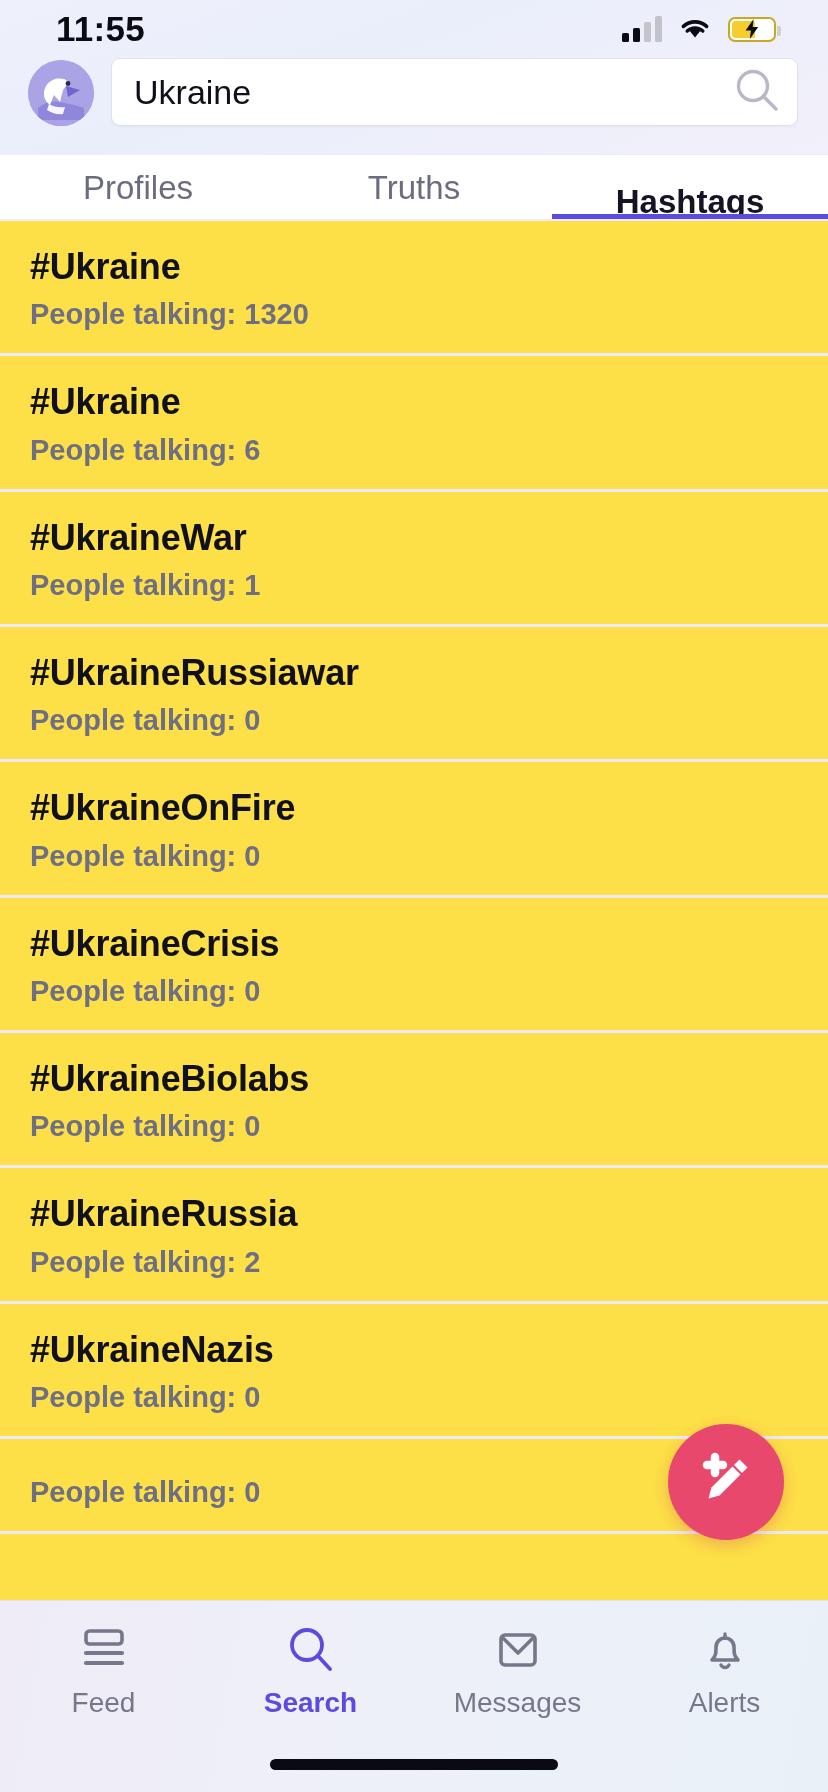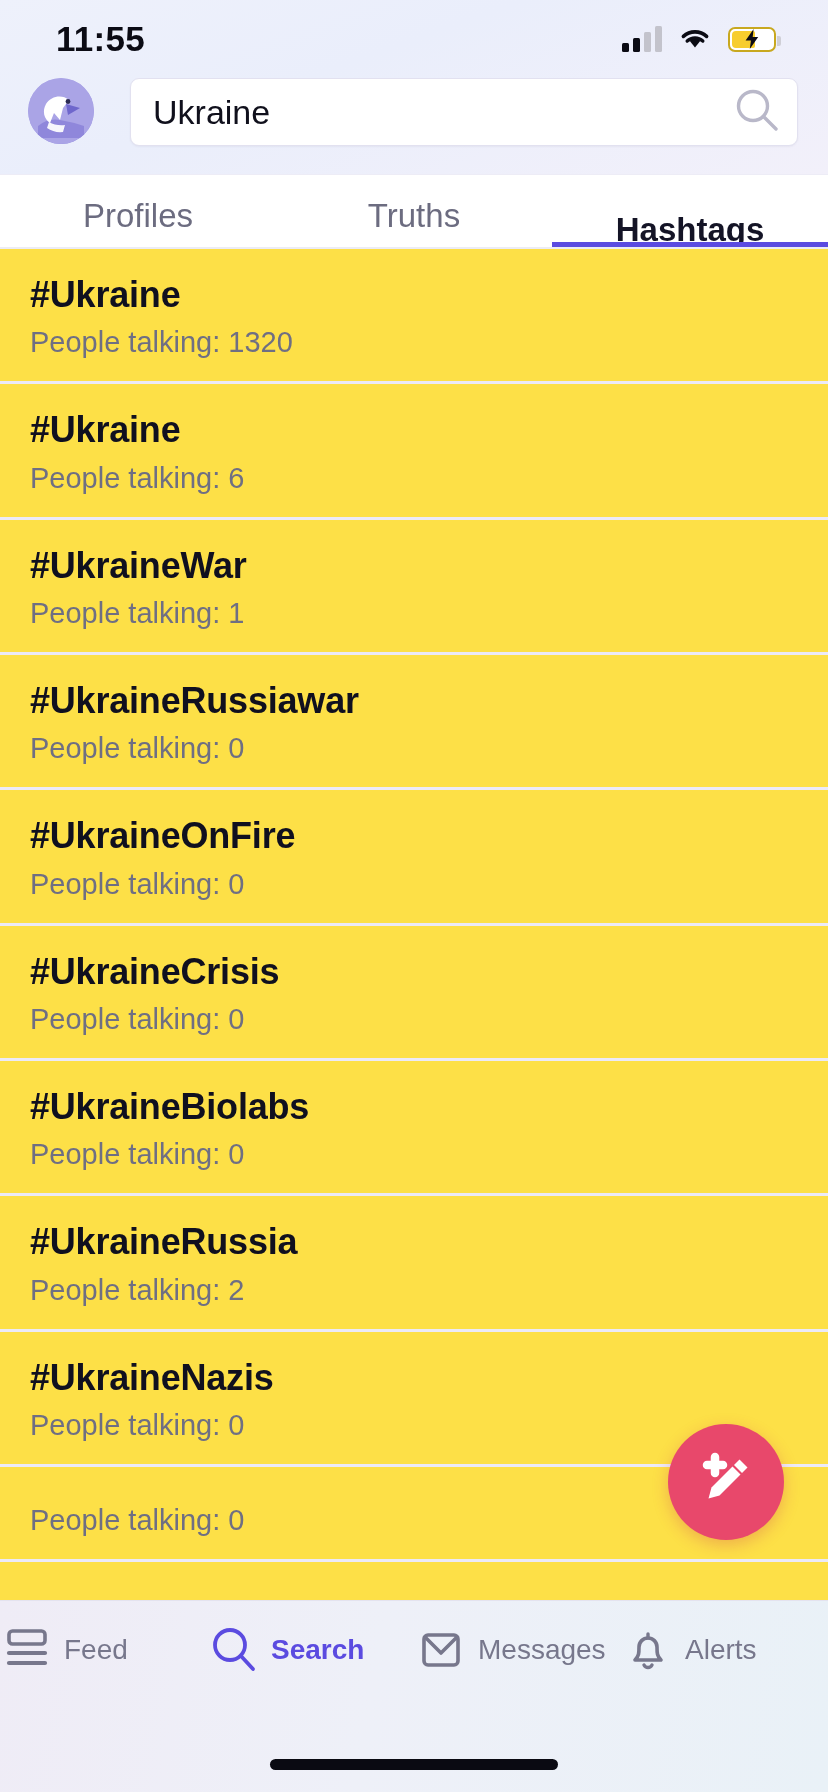--- a/index.html
+++ b/index.html
@@ -15,21 +15,21 @@
     display:flex; flex-direction:column;
     background:#ffffff;
   }
 
   
   .header {
     background:linear-gradient(160deg,#eef1fb 0%,#eaeefb 40%,#f2f0fa 100%);
     flex:0 0 auto;
   }
   .statusbar {
-    height:78px;
+    height:58px;
     display:flex; align-items:center; justify-content:space-between;
     padding:0 52px 0 56px;
   }
   .status-time {
     font-size:35px; font-weight:600; color:#0b0b14;
     letter-spacing:0.3px;
   }
   .status-right { display:flex; align-items:center; gap:16px; }
 
   .signal { display:flex; align-items:flex-end; gap:4px; height:26px; }
@@ -55,21 +55,21 @@
     background:#f7cd2e; border-radius:4px 2px 2px 4px;
   }
   .battery .bolt {
     position:absolute; left:50%; top:50%;
     transform:translate(-50%,-50%);
     width:24px; height:24px;
   }
 
   
   .searchrow {
-    display:flex; align-items:flex-start; gap:36px;
+    display:flex; align-items:flex-end; gap:17px;
     padding:0 30px 28px 28px;
   }
   .avatar {
     width:66px; height:66px; border-radius:50%;
     background:linear-gradient(165deg,#b8b5ec 0%,#a39ee4 55%,#8d87dd 100%);
     flex:0 0 auto; position:relative; overflow:hidden;
   }
   .avatar svg { position:absolute; left:0; top:0; width:66px; height:66px; }
 
   .searchbox {
@@ -94,21 +94,20 @@
   .tabs {
     display:flex; background:#ffffff;
     border-top:1px solid #edecf6;
     flex:0 0 auto; position:relative;
   }
   .tab {
     flex:1 1 0; height:66px;
     display:flex; align-items:center; justify-content:center;
     font-size:33px; color:#6c6c80; font-weight:400;
     position:relative;
-    margin-top:8px;
   }
   .tab.active { color:#141426; font-weight:700;align-items:flex-end; }
   .tab.active::after {
     content:""; position:absolute; left:0; right:0; bottom:0;
     height:7px; background:#5b4be0;
   }
   .tabs::after {
     content:""; position:absolute; left:0; right:0; bottom:0;
     height:2px; background:#ececf5;
   }
@@ -121,21 +120,21 @@
   .row {
     padding:26px 30px 22px 30px;
     border-bottom:3px solid #eceaf7;
   }
   .row .tag {
     font-size:36px; font-weight:700; color:#10101f;
     letter-spacing:-0.2px; line-height:1.12;
   }
   .row .meta {
     margin-top:11px;
-    font-size:29px; color:#6f6f83; font-weight:400;
+    font-size:29px; color:#6f6f83; font-weight:700;
   }
 
   
   .fab {
     position:absolute; right:44px; bottom:252px;
     width:116px; height:116px; border-radius:50%;
     background:#e8486b;
     display:flex; align-items:center; justify-content:center;
     box-shadow:0 5px 16px rgba(200,50,85,.28);
   }
@@ -145,21 +144,21 @@
   .bottomnav {
     flex:0 0 auto; height:192px;
     background:linear-gradient(100deg,#efecf6 0%,#eef0f8 45%,#e9f1f7 100%);
     border-top:1px solid #e4e3ef;
     display:flex; align-items:flex-start;
     padding-top:22px;
     position:relative;
   }
   .navitem {
     flex:1 1 0;
-    display:flex; align-items:center; gap:10px;
+    display:flex; flex-direction:column; align-items:center; gap:10px;
   }
   .navitem .ico { width:54px; height:54px; display:block; }
   .navitem .lbl { font-size:28px; color:#77778c; font-weight:400; }
   .navitem.active .lbl { color:#5b4be0; font-weight:700; }
 
   .homebar {
     position:absolute; left:50%; bottom:22px;
     transform:translateX(-50%);
     width:288px; height:11px; border-radius:7px;
     background:#0a0a12;

